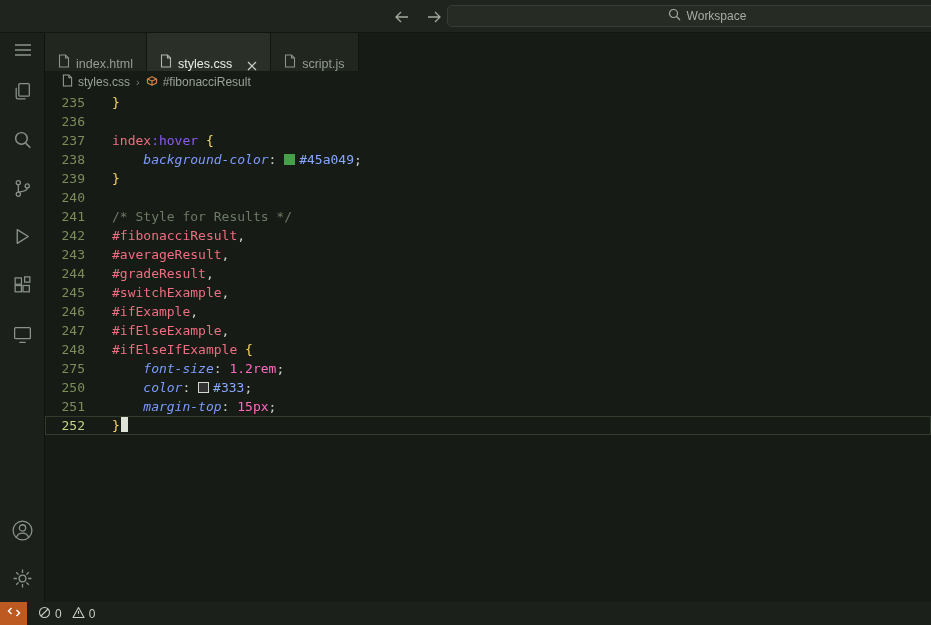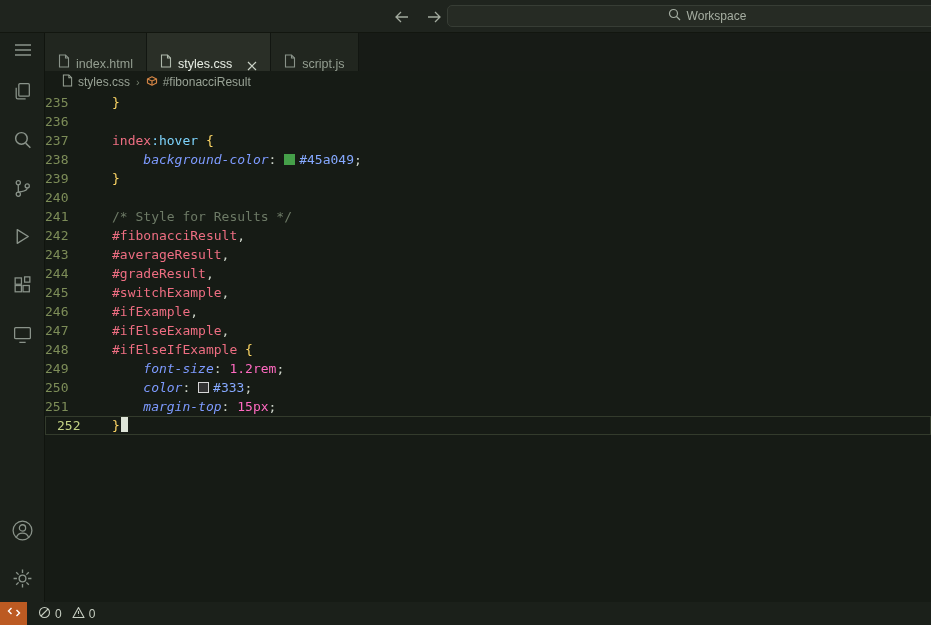--- a/index.html
+++ b/index.html
@@ -27,26 +27,26 @@
 
   
   .breadcrumbs { height:22px; display:flex; align-items:center; gap:6px; padding-left:17px; color:#98a295; font-size:12px; background:#161b15; flex-shrink:0; }
   .bc-sep { color:#76806f; font-size:11px; }
   .bc-item { display:flex; align-items:center; gap:5px; }
 
   
   .editor { flex:1; font-family:"DejaVu Sans Mono", monospace; font-size:13px; line-height:19px; overflow:hidden; }
   .line { display:flex; height:19px; }
   .line.current { box-shadow: inset 0 0 0 1px #333b2c; }
-  .ln { width:40px; text-align:left; color:#7d8d58; flex-shrink:0; user-select:none; }
+  .ln { width:40px; text-align:right; color:#7d8d58; flex-shrink:0; user-select:none; }
   .line.current .ln { color:#c3d384;padding-left:12px; }
   .code { padding-left:27px; white-space:pre; color:#cfd6cb; }
   .tk-punct { color:#ffd866; }
   .tk-sel { color:#ee6e82; }
-  .tk-pseudo { color:#7dd3fc;text-align:right; }
+  .tk-pseudo { color:#8b5cf6;text-align:right; }
   .tk-prop { color:#7e9bff; font-style:italic; }
   .tk-num { color:#ff6ac1;text-align:right; }
   .tk-hex { color:#86a9ff; }
   .tk-plain { color:#cfd6cb; }
   .tk-comment { color:#6d7a66; }
   .swatch { display:inline-block; width:11px; height:11px; border:1px solid; margin-right:4px; vertical-align:-1px; }
   .cursor { display:inline-block; width:7px; height:15px; background:#dde4d7; vertical-align:-2px; margin-left:1px; }
 
   
   .statusbar { position:absolute; left:0; bottom:0; width:931px; height:23px; background:#1b201a; display:flex; align-items:center; font-size:12px; color:#c6cdc1; }
@@ -271,21 +271,21 @@
         </div>
         <div class="line">
           <span class="ln">247</span>
           <span class="code"><span class="tk-sel">#ifElseExample</span><span class="tk-plain">,</span></span>
         </div>
         <div class="line">
           <span class="ln">248</span>
           <span class="code"><span class="tk-sel">#ifElseIfExample</span><span class="tk-plain"> </span><span class="tk-punct">{</span></span>
         </div>
         <div class="line">
-          <span class="ln">249</span>
+          <span class="ln">275</span>
           <span class="code"><span class="tk-plain">    </span><span class="tk-prop">font-size</span><span class="tk-plain">: </span><span class="tk-num">1.2rem</span><span class="tk-plain">;</span></span>
         </div>
         <div class="line">
           <span class="ln">250</span>
           <span class="code"><span class="tk-plain">    </span><span class="tk-prop">color</span><span class="tk-plain">: </span><span class="swatch" style="background: rgb(51, 51, 51); border-color: rgb(214, 214, 214);"></span><span class="tk-hex">#333</span><span class="tk-plain">;</span></span>
         </div>
         <div class="line">
           <span class="ln">251</span>
           <span class="code"><span class="tk-plain">    </span><span class="tk-prop">margin-top</span><span class="tk-plain">: </span><span class="tk-num">15px</span><span class="tk-plain">;</span></span>
         </div>

